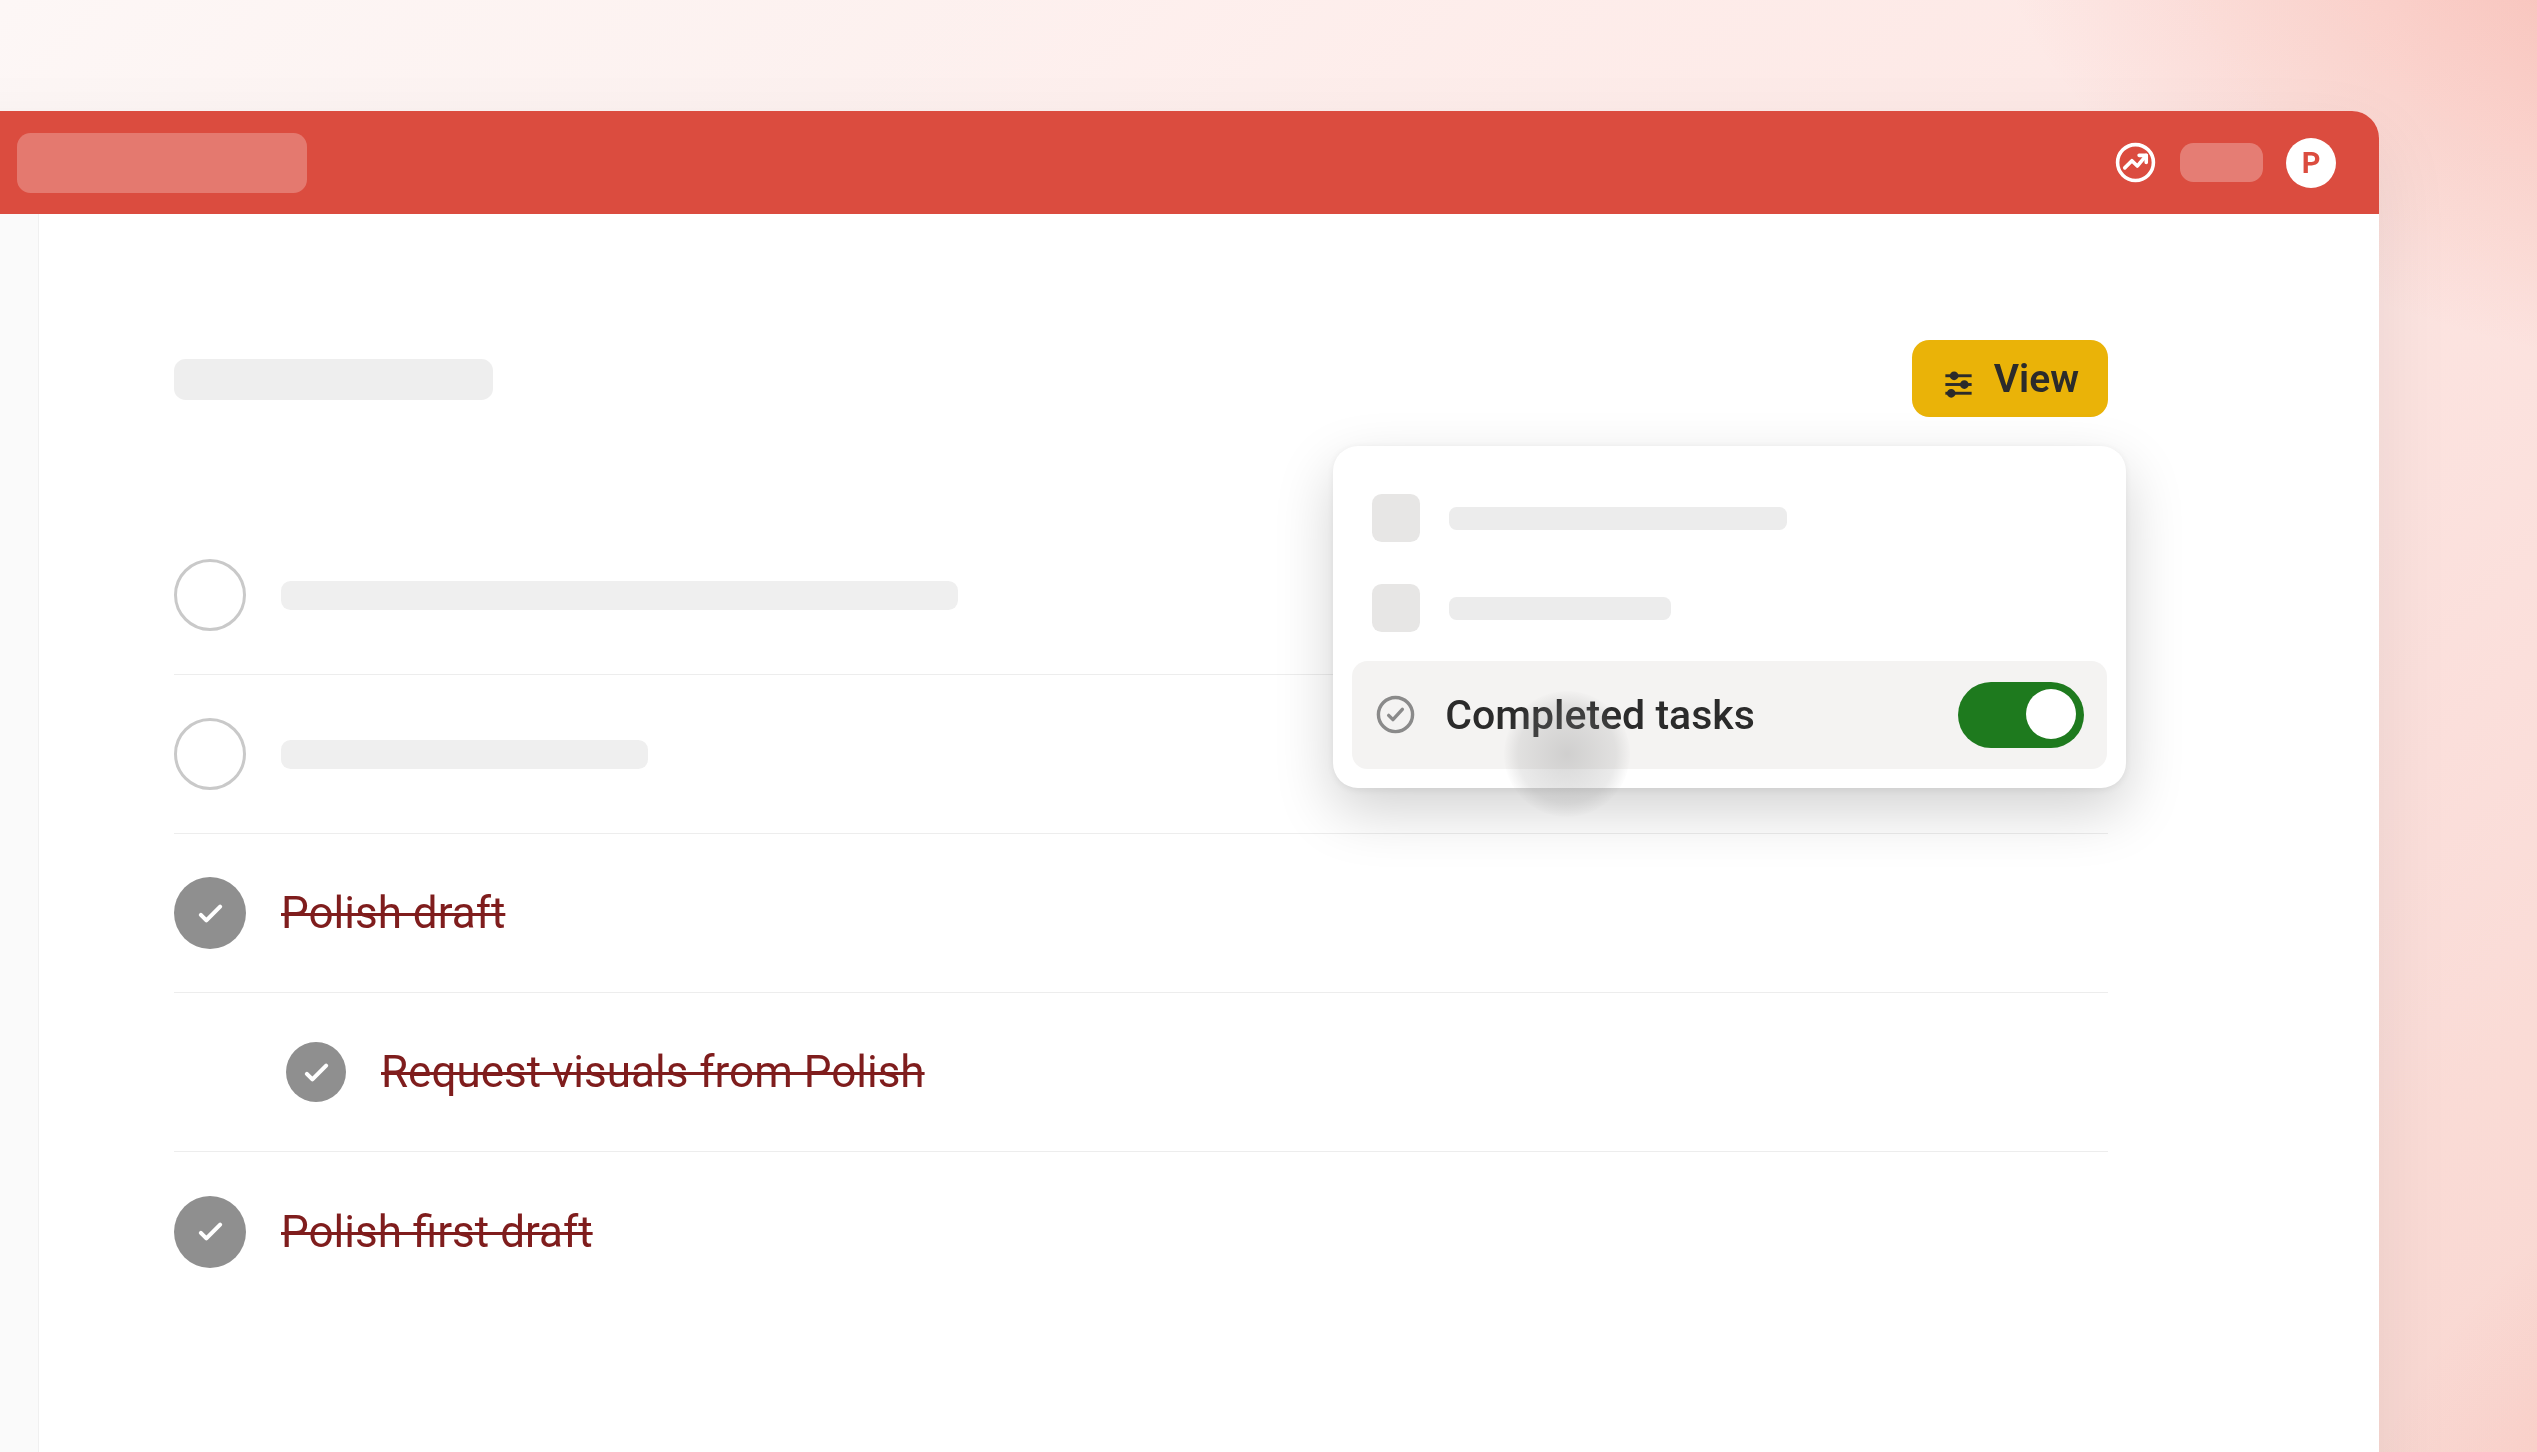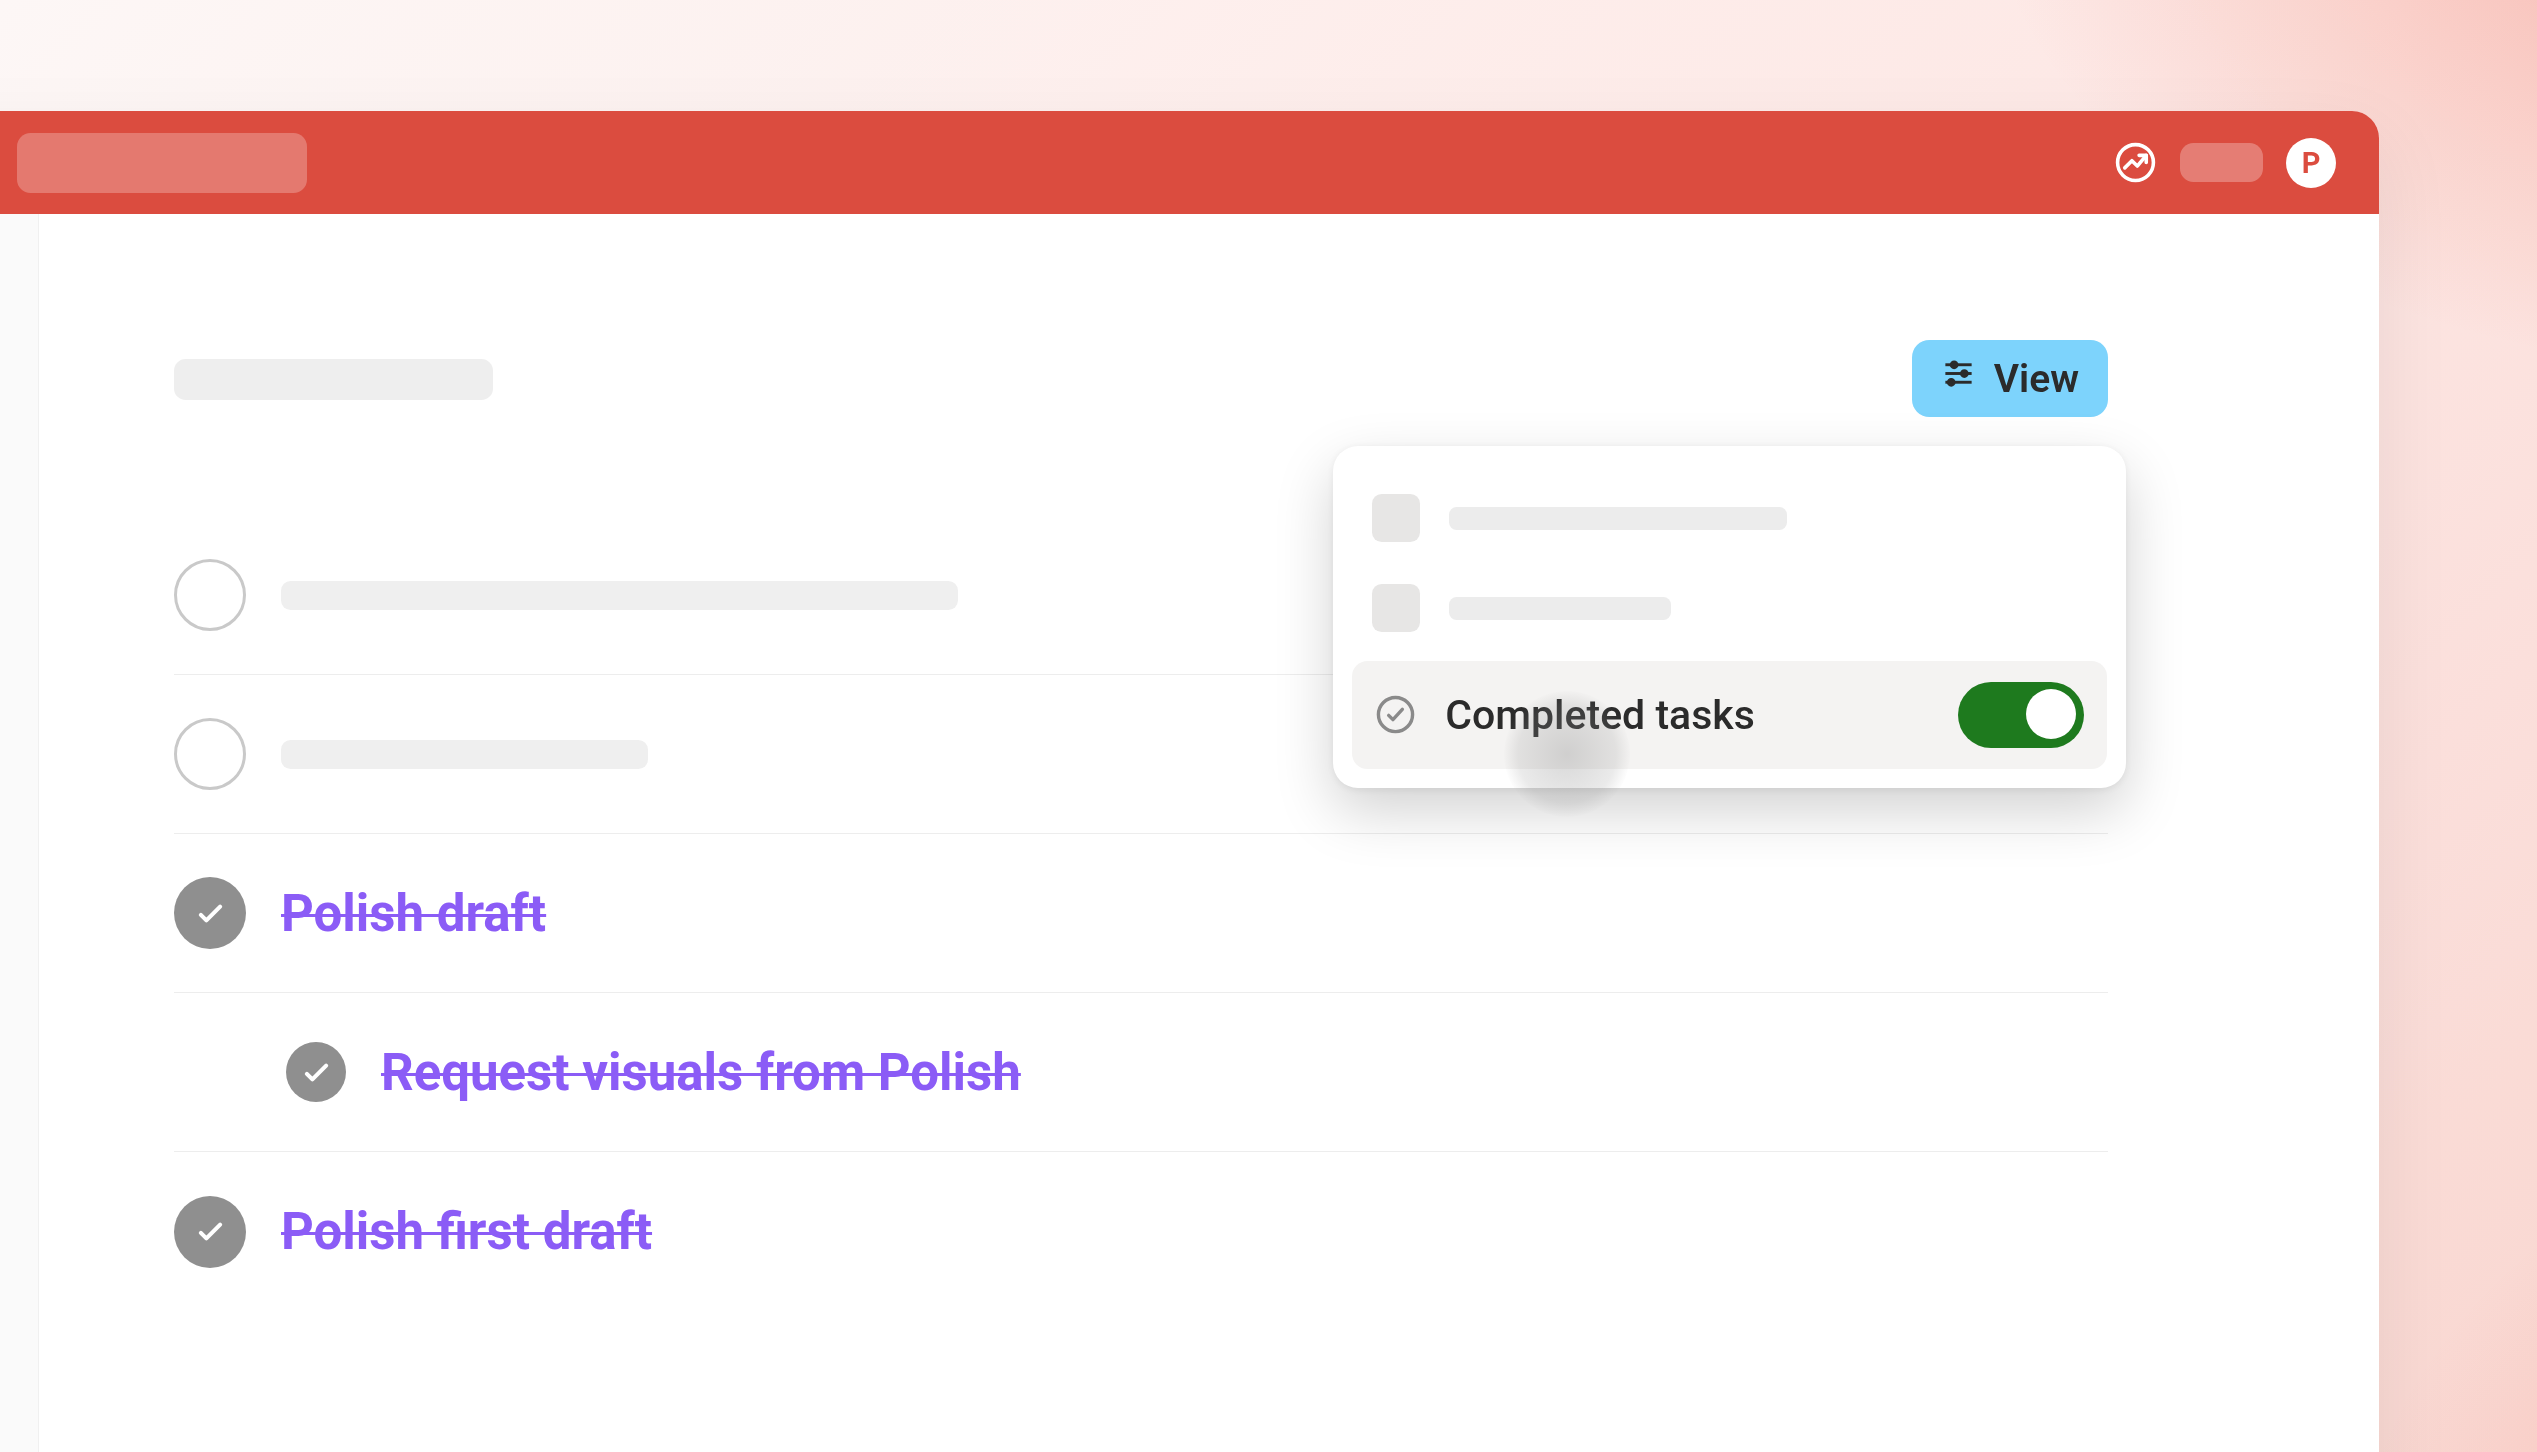--- a/index.html
+++ b/index.html
@@ -78,22 +78,22 @@
 
   .content {
     flex:1; padding: 145px 271px 0 135px; position:relative;
   }
   .title-placeholder {
     width: 319px; height: 41px; border-radius: 11.6px; background:#eeeeee; margin-bottom: 116px;
   }
 
   .view-button {
     position:absolute; top: 126px; right: 271px;
-    display:flex; align-items:flex-start; gap:17.4px;
-    background:#7dd3fc; border-radius:17.4px;
+    display:flex; align-items:flex-end; gap:17.4px;
+    background:#eab308; border-radius:17.4px;
     padding: 15.5px 29px;
     font-size: 39px; font-weight: 600; color:#2b2b2b;
     cursor:pointer;
   }
   .view-button svg { width:35px; height:35px; color:#2b2b2b; }
 
   .task-list { display:flex; flex-direction:column; }
   .task-row {
     display:flex; align-items:center; gap:35px;
     height: 159px;
@@ -112,23 +112,22 @@
     display:flex; align-items:center; justify-content:center; color:#fff;
   }
   .circle.done.small { width:60px; height:60px; }
   .circle.done svg { width:33px; height:33px; }
 
   .gray-bar { height:29px; border-radius:9.7px; background:#efefef; }
   .gray-bar.w1 { width:677px; }
   .gray-bar.w2 { width:367px; }
 
   .task-title {
-    font-size: 51px; color:#8b5cf6; text-decoration: line-through;
+    font-size: 44px; color:#7f1d1d; text-decoration: line-through;
     text-decoration-thickness: 2.9px;
-    font-weight: bold;
   }
 
   .popover {
     position:absolute;
     top: 232px; right: 253px;
     width: 793px;
     background:#fff;
     border-radius: 25px;
     box-shadow: 0 23px 58px rgba(0,0,0,.18), 0 1.9px 7.7px rgba(0,0,0,.06);
     padding: 27px 0 19.3px 0;

